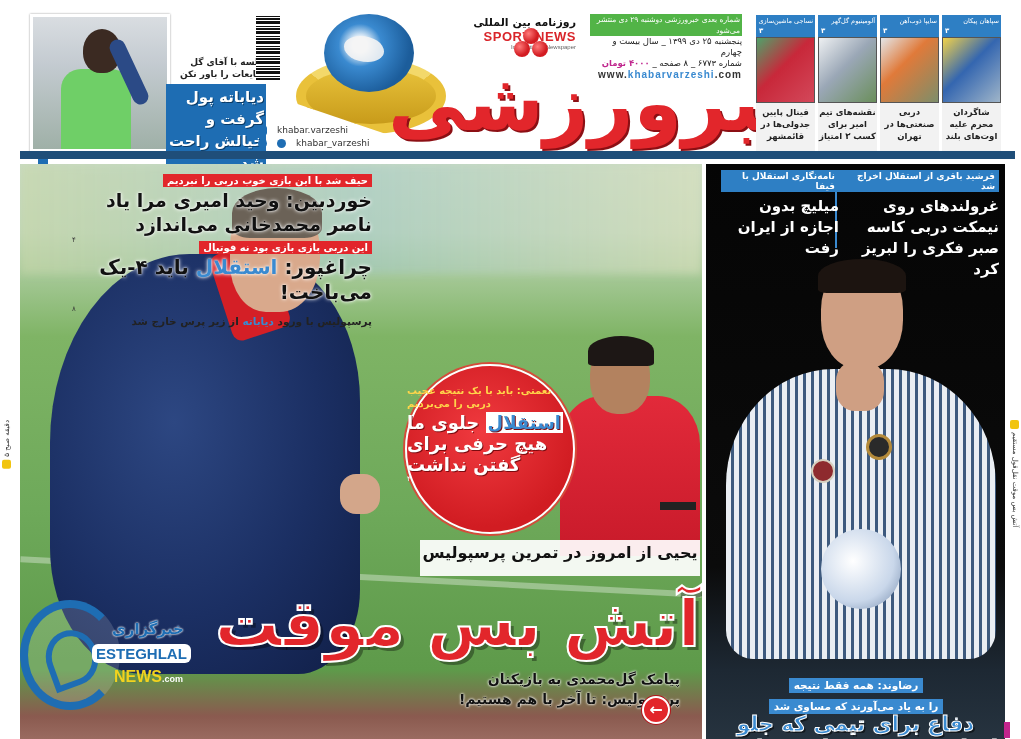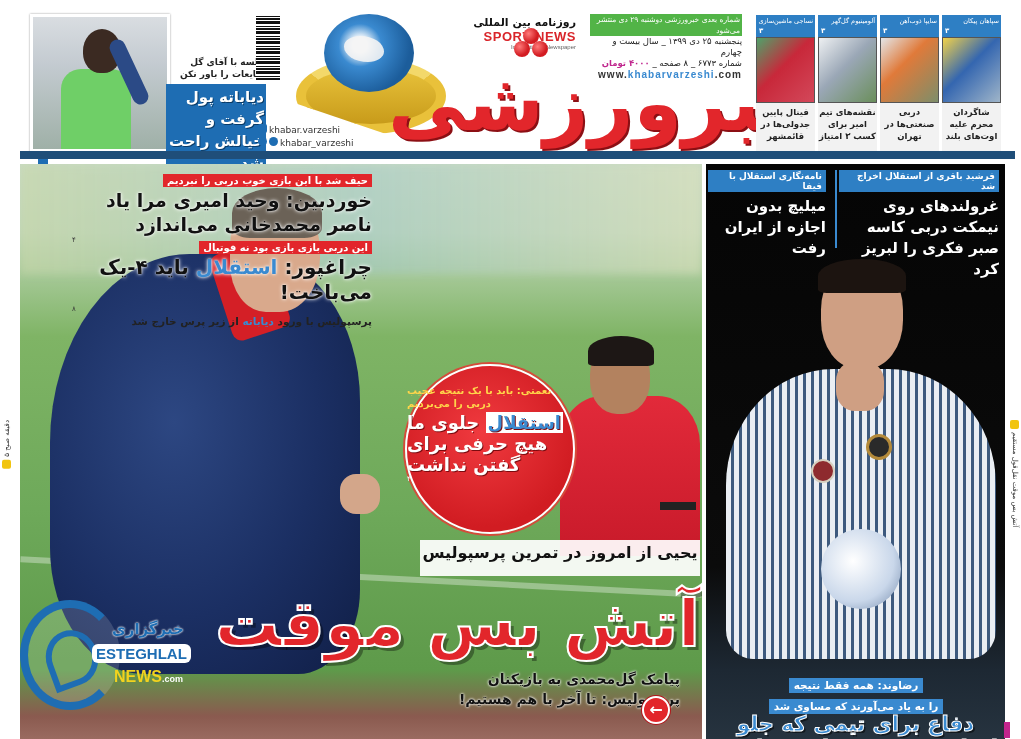--- a/index.html
+++ b/index.html
@@ -22,21 +22,21 @@
   .teaser-box { position: absolute; left: 148px; top: 72px; width: 100px; height: 80px; background: #1e6db3; }
   .teaser-title { position: absolute; left: 150px; top: 74px; width: 96px; text-align: right; direction: rtl; font-size: 15px; font-weight: bold; color: #fff; line-height: 22px; text-shadow: 1px 1px 0 #0b3b66; }
   .teaser-left-strip { position:absolute; left:20px; top:72px; width:10px; height:80px; background:#1e6db3; }
 
   
   .barcode { position: absolute; left: 256px; top: 16px; width: 24px; height: 64px;
     background: repeating-linear-gradient(0deg,#111 0 2px,#fff 2px 3px,#111 3px 4px,#fff 4px 6px,#111 6px 9px,#fff 9px 10px); }
 
   
   .socials { position:absolute; left:258px; top:124px; font-size:9px; color:#333; line-height:13px; }
-  .social-row { display:flex; align-items:flex-start; gap:2px; }
+  .social-row { display:flex; align-items:center; gap:10px; }
   .soc-ic { display:inline-block; width:9px; height:9px; border-radius:50%; background:#1e6db3; }
   .soc-ic.sq { border-radius:2px; }
 
   
   .globe-logo { position:absolute; left:296px; top:14px; width:160px; height:130px; }
   .globe { position:absolute; left:28px; top:0; width:90px; height:78px; border-radius:50%;
     background: radial-gradient(circle at 40% 40%, #fff 0 10%, #3a8ad0 30%, #1c5d9b 70%); }
   .globe-land { position:absolute; left:48px; top:22px; width:40px; height:26px; border-radius:40% 60% 40% 60%; background:#f4f4f4; opacity:.9; }
   .ring { position:absolute; left:0; top:44px; width:150px; height:76px; border-radius:50%;
     border: 10px solid #e9c13a; border-top-color: #f3d86a; background: linear-gradient(180deg,#e8c23b,#c89b1a); clip-path: polygon(0 0,100% 0, 100% 100%, 60% 100%, 0 60%); }
@@ -120,21 +120,21 @@
   .wm-ball::after { content:""; position:absolute; left:18px; top:22px; width:40px; height:44px; border:6px solid #1e6db3; border-radius: 50% 50% 50% 0; transform: rotate(-20deg); }
   .wm-fa { position:absolute; left:92px; top:20px; font-size:15px; font-weight:bold; color:#1e6db3; direction:rtl; text-shadow: 0 0 2px #fff, 0 0 2px #fff; }
   .wm-en { position:absolute; left:72px; top:44px; background:#fff; border-radius:6px; padding:1px 4px; font-family:"Liberation Sans", sans-serif; font-weight:bold; font-size:15px; color:#1e6db3; }
   .wm-news { position:absolute; left:94px; top:68px; font-family:"Liberation Sans", sans-serif; font-weight:bold; font-size:16px; color:#f2d21e; }
   .wm-news small { font-size:9px; color:#fff; }
 
   
   .right-panel { position:absolute; left:686px; top:0; width:299px; height:575px; background: linear-gradient(180deg,#050505 0%,#0b0b0b 70%,#1d2833 88%,#26333f 100%); overflow:hidden; }
   .rp-col { position:absolute; top:6px; direction:rtl; text-align:right; }
   .rp-col.a { right:6px; width:160px; }
-  .rp-col.b { right:179px; width:118px; }
+  .rp-col.b { right:166px; width:118px; }
   .rp-divider { position:absolute; right:168px; top:6px; width:2px; height:78px; background:#3a8ad0; }
   .rp-kicker { display:inline-block; background:#2e7fc4; color:#fff; font-size:9px; font-weight:bold; padding:1px 4px; }
   .rp-hl { color:#fff; font-weight:bold; font-size:15px; line-height:21px; margin-top:3px;text-align:right; }
 
   .man { position:absolute; left:20px; top:95px; width:270px; height:400px; }
   .man .head { position:absolute; left:95px; top:2px; width:82px; height:108px; border-radius:45% 45% 45% 45%; background:#cf9f83; }
   .man .hair { position:absolute; left:92px; top:0; width:88px; height:34px; border-radius:50% 50% 10% 10%; background:#1c1410; }
   .man .shirt { position:absolute; left:0; top:110px; width:270px; height:290px; border-radius:40% 40% 10% 10%;
     background: repeating-linear-gradient(90deg,#eaeef3 0 5px,#3e5a7e 5px 8px); }
   .man .fist { position:absolute; left:110px; top:102px; width:48px; height:50px; border-radius:40%; background:#cf9f83; }

